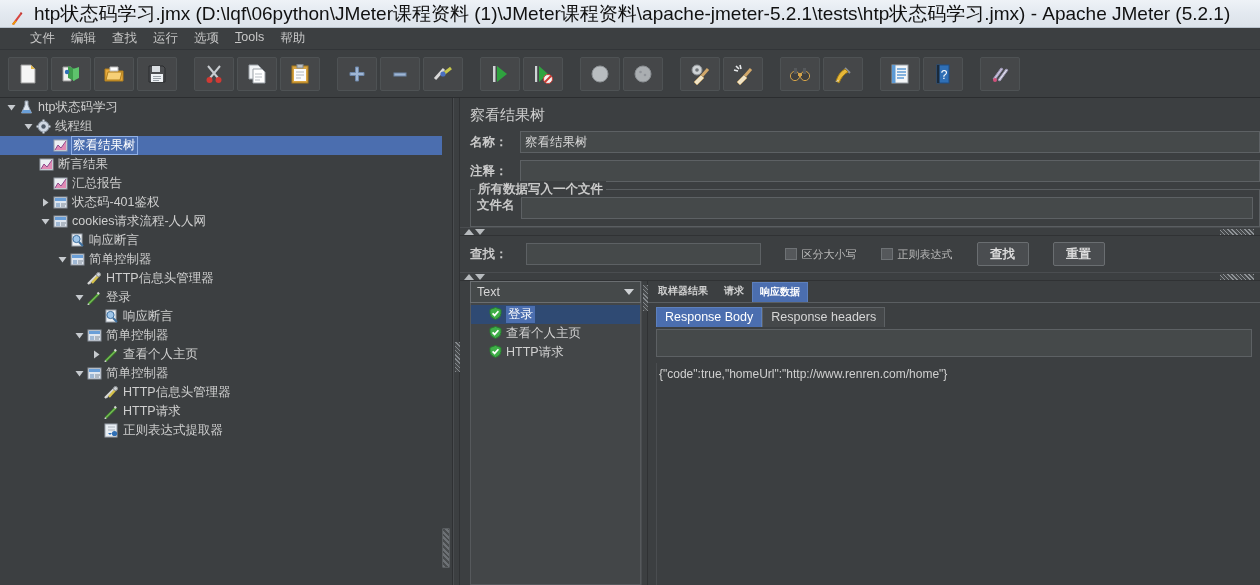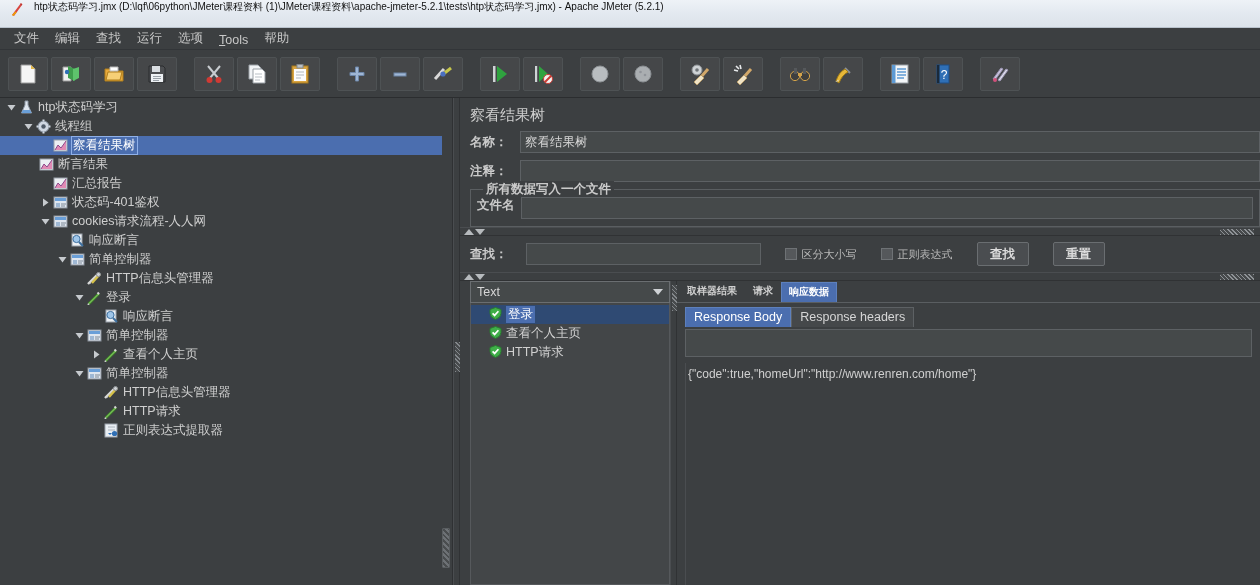--- a/index.html
+++ b/index.html
@@ -13,41 +13,41 @@
     color: #bbbbbb;
     -webkit-font-smoothing: antialiased;
   }
 
   
   .titlebar {
     height: 28px;
     background: linear-gradient(to bottom, #eef2f7 0%, #e3e9f0 50%, #dce3ea 100%);
     border-bottom: 1px solid #b9c2cc;
     display: flex;
-    align-items: flex-start;
+    align-items: flex-end;
     padding-left: 8px;
     color: #111;
-    font-size: 10px;
+    font-size: 19px;
     white-space: nowrap;
     overflow: hidden;
   }
   .tb-icon {
     width: 18px; height: 18px;
     margin-right: 8px;
     flex: 0 0 auto;
     position: relative;
   }
 
   
   .menubar {
     height: 22px;
     background: #3c3f41;
     display: flex;
-    align-items: flex-end;
-    padding-left: 6px;
+    align-items: flex-start;
+    padding-left: 22px;
     border-bottom: 1px solid #323538;
   }
   .menu-item {
     padding: 2px 8px;
     color: #c8c8c8;
     font-size: 12.5px;
     cursor: default;
     white-space: nowrap;
   }
   .menu-item .ul { text-decoration: underline; }
@@ -202,21 +202,21 @@
     height: 38px;
   }
   .group-box::before {
     content: "";
     position: absolute;
     top: 0; left: 0; width: 5px;
     border-top: 1px solid #5a5e61;
   }
   .group-legend {
     position: absolute;
-    top: -8px; left: 12px;
+    top: -8px; left: 4px;
     background: #3c3f41;
     padding: 0 3px;
     font-size: 12.5px;
     color: #cacaca;
     font-weight: bold;
   }
   .group-top-right {
     position: absolute;
     top: 0; left: 0; right: 0;
     border-top: 1px solid #5a5e61;
@@ -298,21 +298,21 @@
   }
 
   
   .bottom {
     flex: 1 1 auto;
     display: flex;
     min-height: 0;
     padding-left: 10px;
   }
   .res-pane {
-    width: 200px;
+    width: 171px;
     flex: 0 0 auto;
     display: flex;
     flex-direction: column;
     min-height: 0;
   }
   .combo {
     height: 22px;
     background: #45494a;
     border: 1px solid #6a6e71;
     display: flex;

